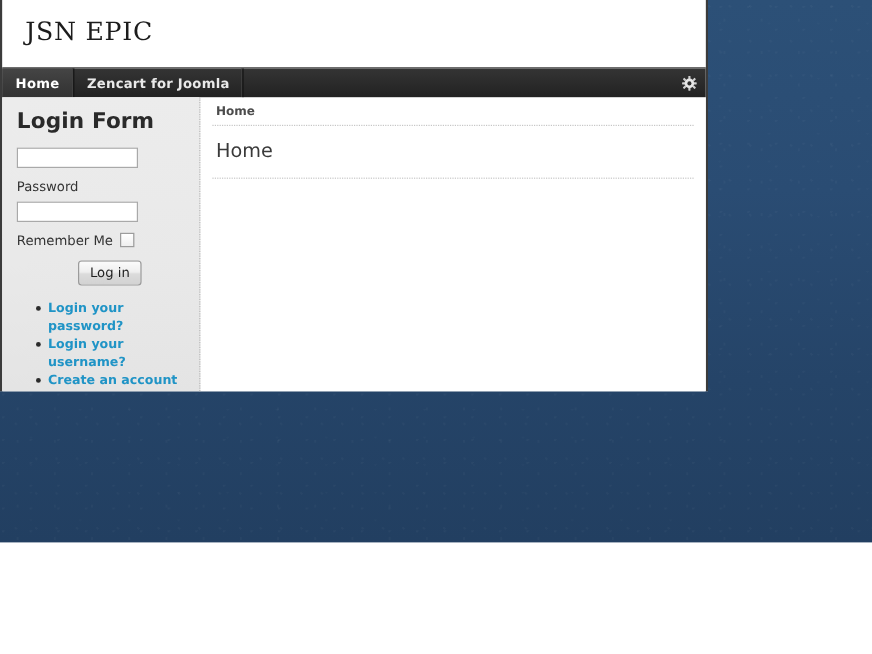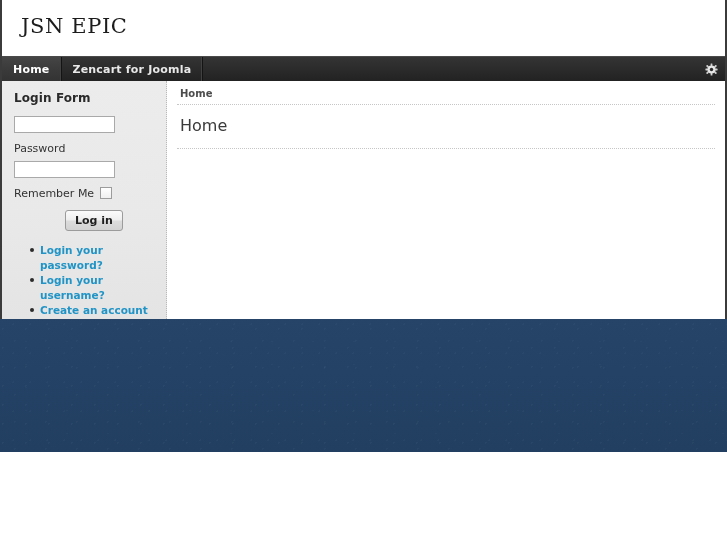--- a/index.html
+++ b/index.html
@@ -29,21 +29,21 @@
       radial-gradient(circle at 78% 18%, rgba(255,255,255,.03) 0 1px, transparent 1px),
       radial-gradient(circle at 63% 85%, rgba(255,255,255,.025) 0 1px, transparent 1px);
     background-size: 23px 19px, 31px 27px, 17px 29px, 41px 23px;
     opacity: .9;
   }
 
   
   #page {
     position: absolute;
     left: 0; top: 0;
-    width: 727px;
+    width: 590px;
     z-index: 2;
     border-left: 2px solid #3b3b3b;
     border-right: 2px solid #3b3b3b;
     background: #ffffff;
   }
 
   
   #header {
     height: 56px;
     background: #ffffff;
@@ -102,21 +102,21 @@
   #sidebar {
     width: 165px;
     flex: 0 0 165px;
     background: linear-gradient(180deg, #ececec 0%, #e9e9e9 55%, #e4e4e4 100%);
     border-right: 1px dotted #b9b9b9;
     padding: 10px 0 0 0;
     position: relative;
   }
   #login-module { padding: 0 12px; }
   .module-title {
-    font-size: 12px;
+    font-size: 18px;
     font-weight: bold;
     color: #2a2a2a;
     margin: 0 0 8px 0;
     letter-spacing: .1px;
   }
   .field-label {
     font-size: 11px;
     color: #333333;
     margin: 0 0 3px 0;
   }
@@ -148,21 +148,20 @@
   #login-btn-row { padding-left: 51px; margin-bottom: 12px; }
   #login-btn {
     font-family: "DejaVu Sans", "Liberation Sans", sans-serif;
     font-size: 11px;
     color: #1f1f1f;
     padding: 3px 9px;
     border: 1px solid #9b9b9b;
     border-radius: 3px;
     background: linear-gradient(180deg, #fbfbfb 0%, #eeeeee 48%, #dcdcdc 52%, #d2d2d2 100%);
     cursor: pointer;
-    font-weight: bold;
   }
   #login-links {
     list-style: none;
     margin: 0;
     padding: 0 0 0 26px;
   }
   #login-links li {
     position: relative;
     font-size: 10.5px;
     line-height: 14.6px;

